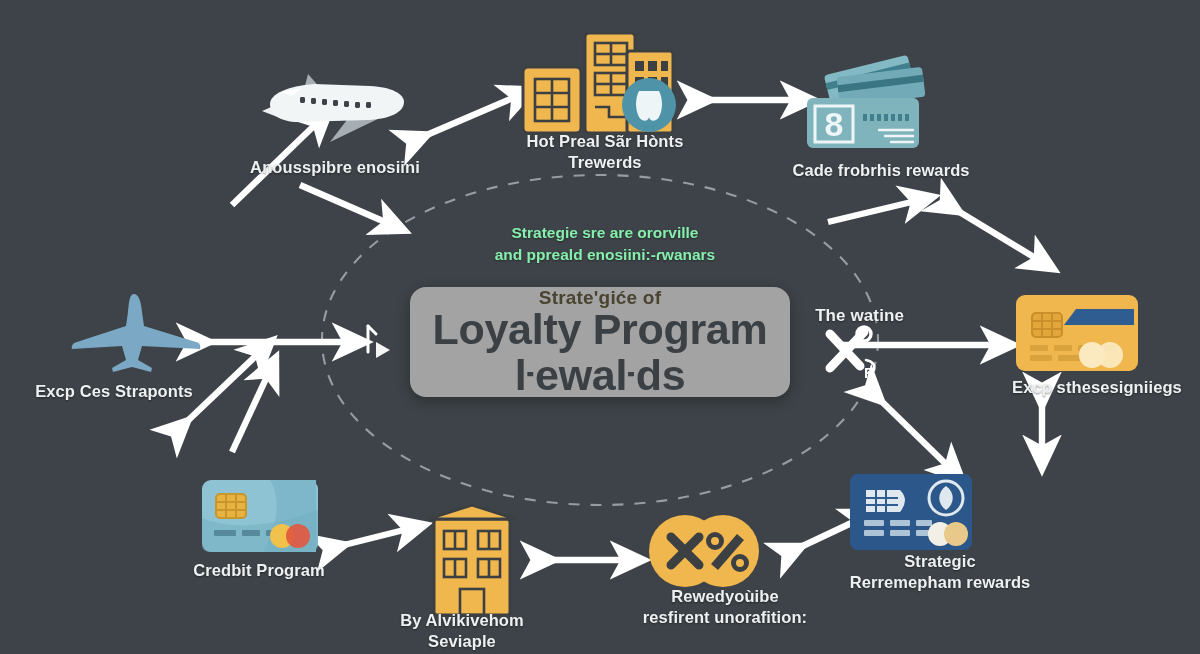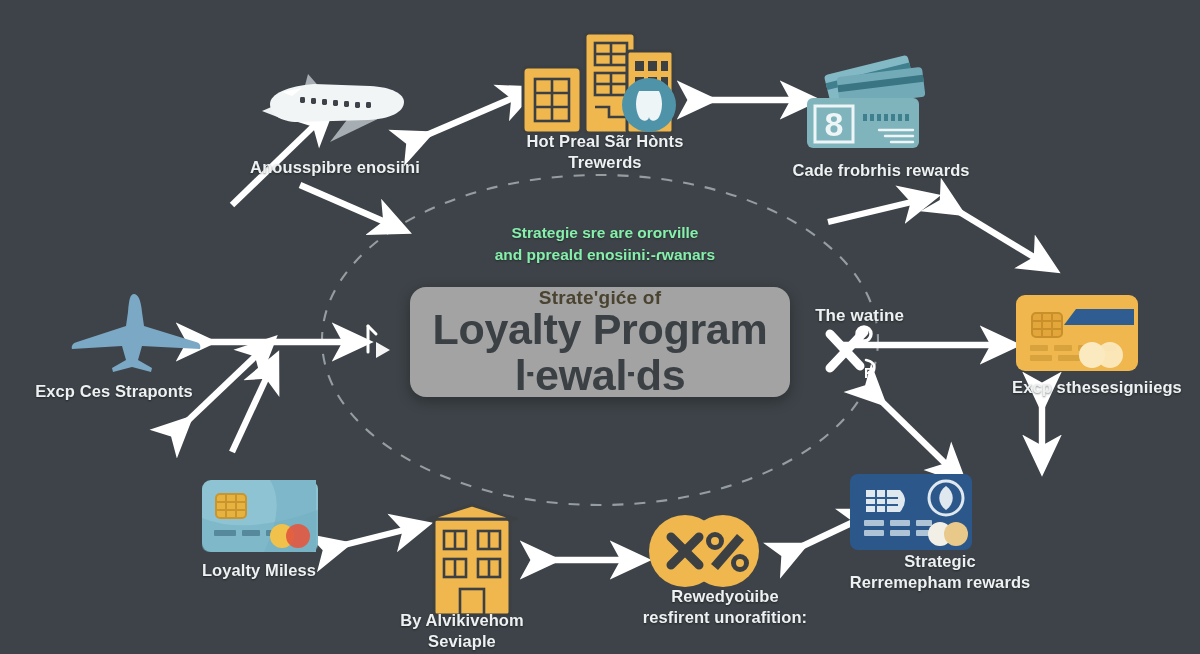--- a/index.html
+++ b/index.html
@@ -335,21 +335,21 @@
 
   <div class="lbl" style="left:500px;top:131px;width:210px;">Hot Preal Sãr Hònts
 Trewerds</div>
 
   <div class="lbl" style="left:768px;top:160px;width:226px;">Cade frobrhis rewards</div>
 
   <div class="lbl" style="left:14px;top:381px;width:200px;">Excp Ces Straponts</div>
 
   <div class="lbl" style="left:994px;top:377px;width:206px;">Excp sthesesigniiegs</div>
 
-  <div class="lbl" style="left:160px;top:560px;width:198px;">Loyalty Miless</div>
+  <div class="lbl" style="left:160px;top:560px;width:198px;">Credbit Program</div>
 
   <div class="lbl" style="left:372px;top:610px;width:180px;">By Alvikivehom
 Seviaple</div>
 
   <div class="lbl" style="left:832px;top:551px;width:216px;">Strategic
 Rerremepham rewards</div>
 
   <div class="lbl" style="left:620px;top:586px;width:210px;">Rewedyoùibe
 resfirent unorafition:</div>
 

